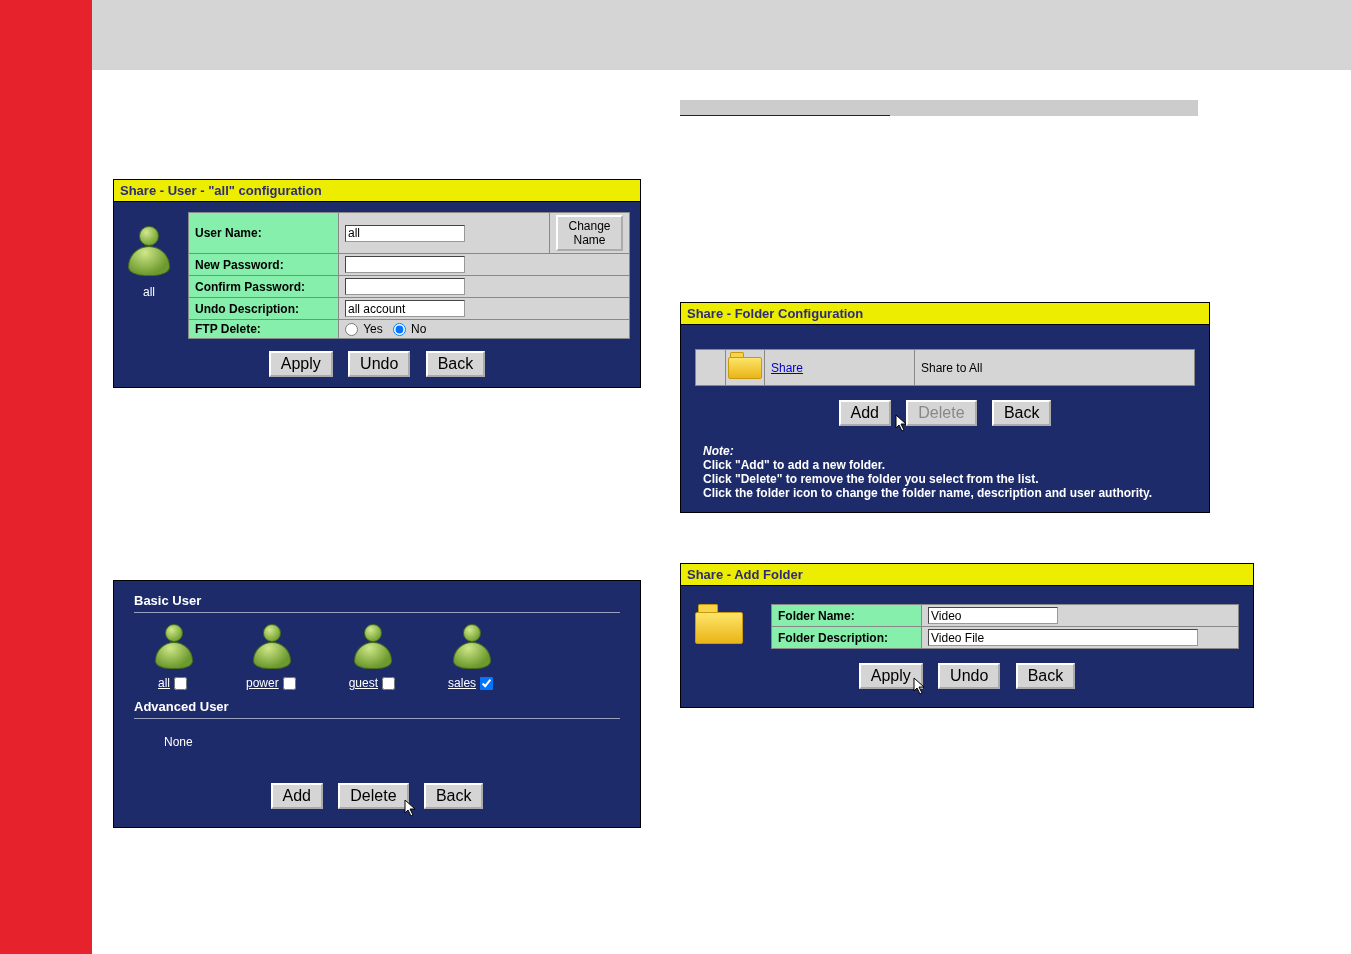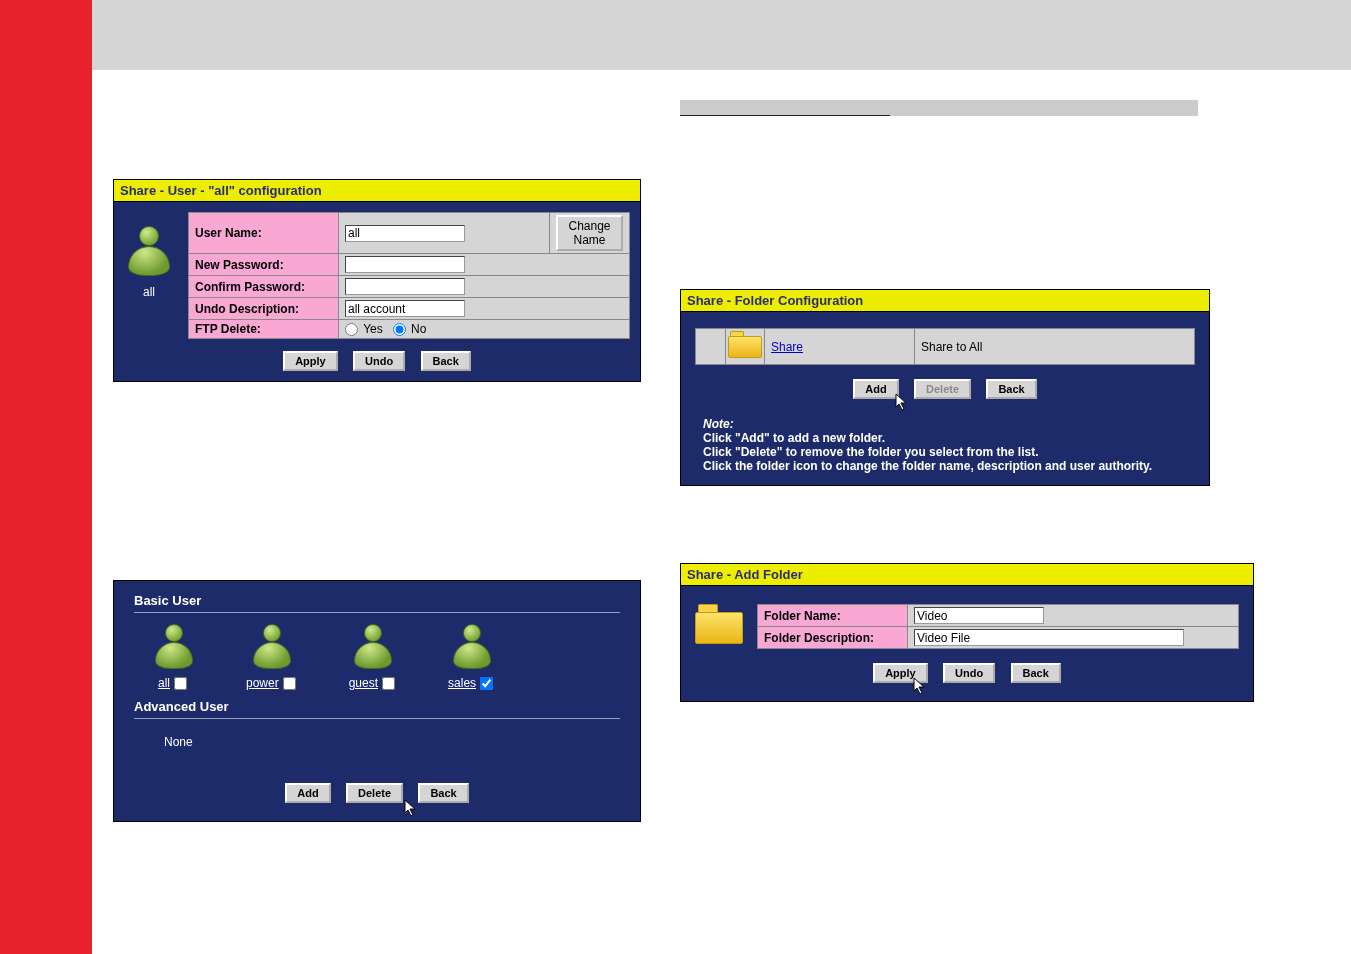--- a/index.html
+++ b/index.html
@@ -57,46 +57,45 @@
     border-collapse: collapse;
     background: #d5d5d5;
   }
   .form-table td {
     border: 1px solid #888;
     padding: 2px 6px;
     font-size: 12px;
     color: #000;
   }
   .form-table td.label {
-    background: #f9a8d4;
+    background: #86efac;
     font-weight: bold;
     width: 150px;
   }
   .form-table td.field {
     background: #d5d5d5;
   }
   .form-table input[type=text], .form-table input[type=password] {
     border: 1px inset #999;
     font-size: 12px;
     padding: 0 2px;
     height: 17px;
   }
   .btn-row {
     text-align: center;
     margin-top: 12px;
   }
   .btn {
     background: #d5d5d5;
     border: 2px outset #fff;
     padding: 2px 10px;
-    font-size: 11px;
+    font-size: 16px;
     color: #000;
     margin: 0 6px;
     cursor: pointer;
-    font-weight: bold;
   }
   .btn.disabled {
     color: #888;
   }
   .change-name-btn {
     background: #d5d5d5;
     border: 2px outset #fff;
     padding: 2px 6px;
     font-size: 12px;
     color: #000;
@@ -355,23 +354,23 @@
       <button class="btn">Back</button>
       <span class="cursor-arrow" style="left:282px; top:18px;">
         <svg width="14" height="18">
             <path d="M1 1 L1 14 L4 11 L7 17 L9 16 L6 10 L11 10 Z" fill="#fff" stroke="#000" stroke-width="1"></path>
           </svg>
       </span>
     </div>
   </div>
 </div>
 
-<div class="panel" style="left:680px; top:289px; width:530px;">
+<div class="panel" style="left:680px; top:302px; width:530px;">
   <div class="panel-title">Share - Folder Configuration</div>
-  <div class="panel-body" style="padding:16px 14px 12px 14px;">
+  <div class="panel-body" style="padding:24px 14px 12px 14px;">
     <table class="folder-table">
       <tbody>
           <tr>
         <td class="icon-cell" style="width:30px;"></td>
         <td class="icon-cell"><span class="folder-icon"><span class="tab"></span><span class="body"></span></span></td>
         <td style="width:150px;"><a href="#" class="folder-link">Share</a></td>
         <td>Share to All</td>
       </tr>
     </tbody>
       </table>
@@ -392,21 +391,21 @@
         <span>Click "Delete" to remove the folder you select from the list.</span><br>
         <span>Click the folder icon to change the folder name, description and user authority.</span>
       </span>
     </div>
   </div>
 </div>
 
 <div class="panel" style="left:680px; top:563px; width:574px;">
   <div class="panel-title">Share - Add Folder</div>
   <div class="panel-body" style="padding:18px 14px;">
-    <div style="display:flex; gap:14px; align-items:flex-start;">
+    <div style="display:flex; gap:28px; align-items:flex-start;">
       <div>
         <span class="folder-icon-lg"><span class="tab"></span><span class="body"></span></span>
       </div>
       <table class="form-table" style="flex:1;">
         <tbody>
             <tr>
           <td class="label" style="width:150px;">Folder Name:</td>
           <td class="field"><input type="text" style="width: 130px;" value="Video"></td>
         </tr>
         <tr>

